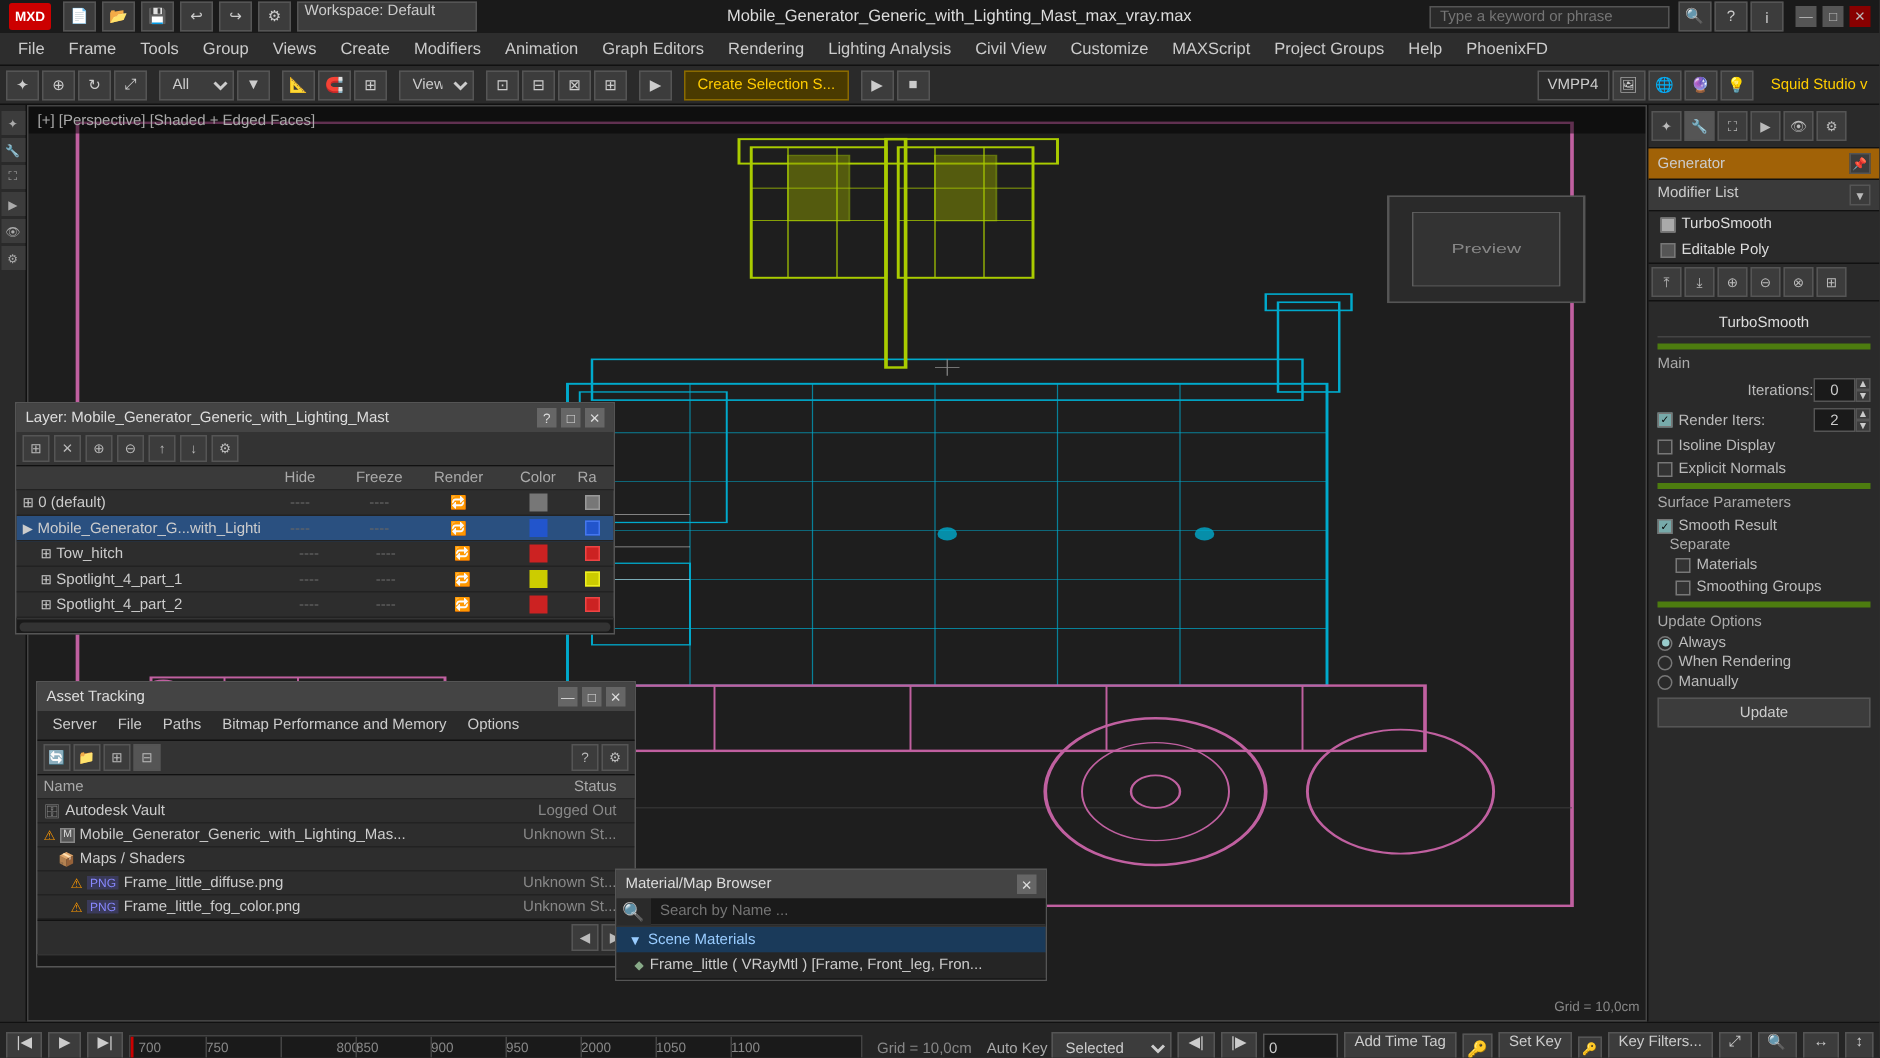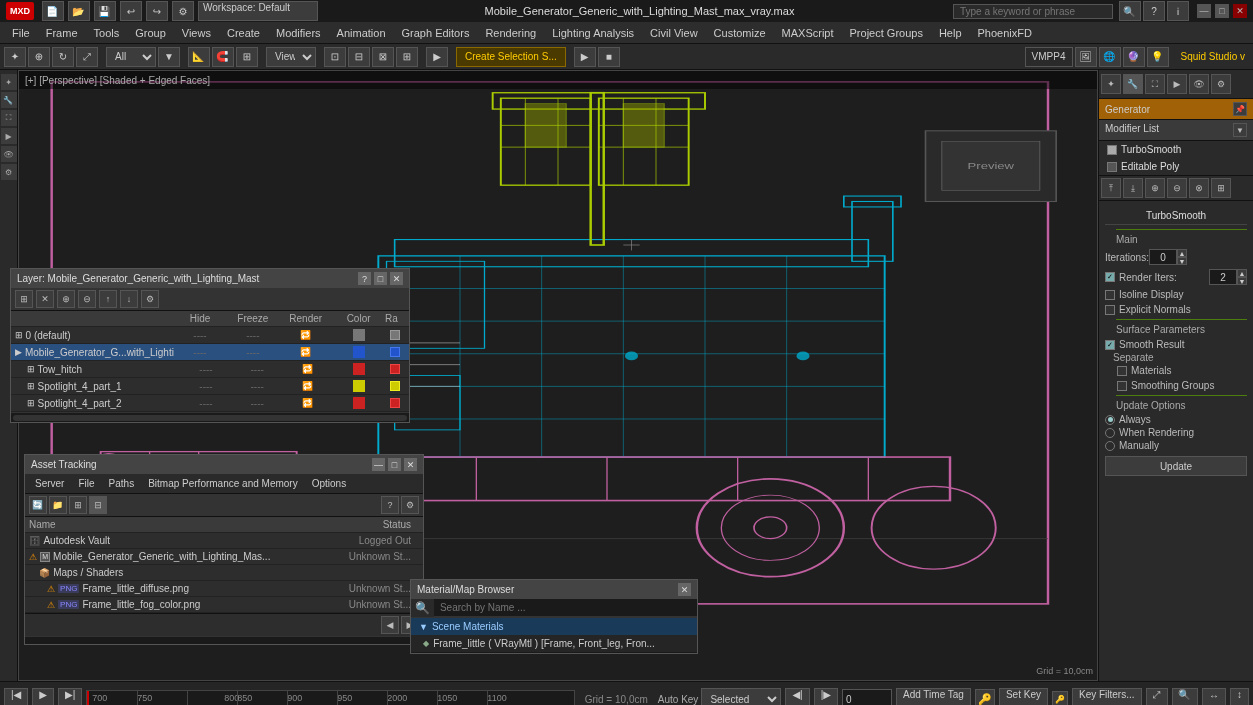--- a/index.html
+++ b/index.html
@@ -43,24 +43,24 @@
     #right-panel-header { background: #a16207; padding: 3px 6px; font-size: 10px; color: #ccc; border-bottom: 1px solid #111; display: flex; align-items: center; justify-content: space-between; }
     #modifier-list-header { background: #3a3a3a; padding: 3px 6px; font-size: 10px; color: #ccc; border-bottom: 1px solid #111; display: flex; justify-content: space-between; }
     .modifier-item { padding: 3px 8px; font-size: 10px; color: #ddd; display: flex; align-items: center; gap: 4px; }
     .modifier-item .check { width: 10px; height: 10px; background: #555; border: 1px solid #777; }
     .modifier-item .check.on { background: #aaa; }
     .ri-btn { width: 20px; height: 20px; background: #3c3c3c; border: 1px solid #555; display: flex; align-items: center; justify-content: center; cursor: pointer; font-size: 9px; color: #bbb; }
 
     
     #ts-section { padding: 6px; font-size: 10px; }
     #ts-title { text-align: center; color: #ddd; font-size: 10px; padding: 3px 0; border-bottom: 1px solid #444; margin-bottom: 4px; }
-    .ts-row { display: flex; justify-content: flex-start; align-items: center; padding: 2px 0; }
+    .ts-row { display: flex; justify-content: flex-end; align-items: center; padding: 2px 0; }
     .ts-label { color: #bbb; font-size: 10px; }
     .ts-check-row { display: flex; align-items: center; gap: 4px; padding: 2px 0; }
-    .section-title { color: #aaa; font-size: 10px; padding: 4px 0 2px 0; border-top: 1px solid #4d7c0f; margin-top: 2px; margin-left: 11px; }
+    .section-title { color: #aaa; font-size: 10px; padding: 4px 0 2px 0; border-top: 4px solid #4d7c0f; margin-top: 2px; }
     .update-btn { width: 100%; height: 20px; background: #3c3c3c; border: 1px solid #555; color: #ccc; font-size: 10px; cursor: pointer; margin-top: 4px; }
 
     
     #bottom-bar { width: 100%; height: 35px; background: #252525; border-top: 1px solid #111; display: flex; align-items: center; padding: 0 4px; gap: 4px; }
     #timeline { flex: 1; height: 18px; background: #1a1a1a; border: 1px solid #444; position: relative; overflow: hidden; }
     .timeline-tick { position: absolute; top: 0; bottom: 0; width: 1px; background: #444; }
     .timeline-label { position: absolute; top: 2px; font-size: 9px; color: #888; }
     .bt-btn { height: 22px; background: #3c3c3c; border: 1px solid #555; color: #ccc; font-size: 10px; padding: 0 6px; cursor: pointer; white-space: nowrap; }
     .bt-dropdown { height: 22px; background: #3c3c3c; border: 1px solid #555; color: #ccc; font-size: 10px; padding: 0 4px; }
     .bt-input { width: 50px; height: 20px; background: #1a1a1a; border: 1px solid #555; color: #ccc; font-size: 10px; padding: 0 3px; }

